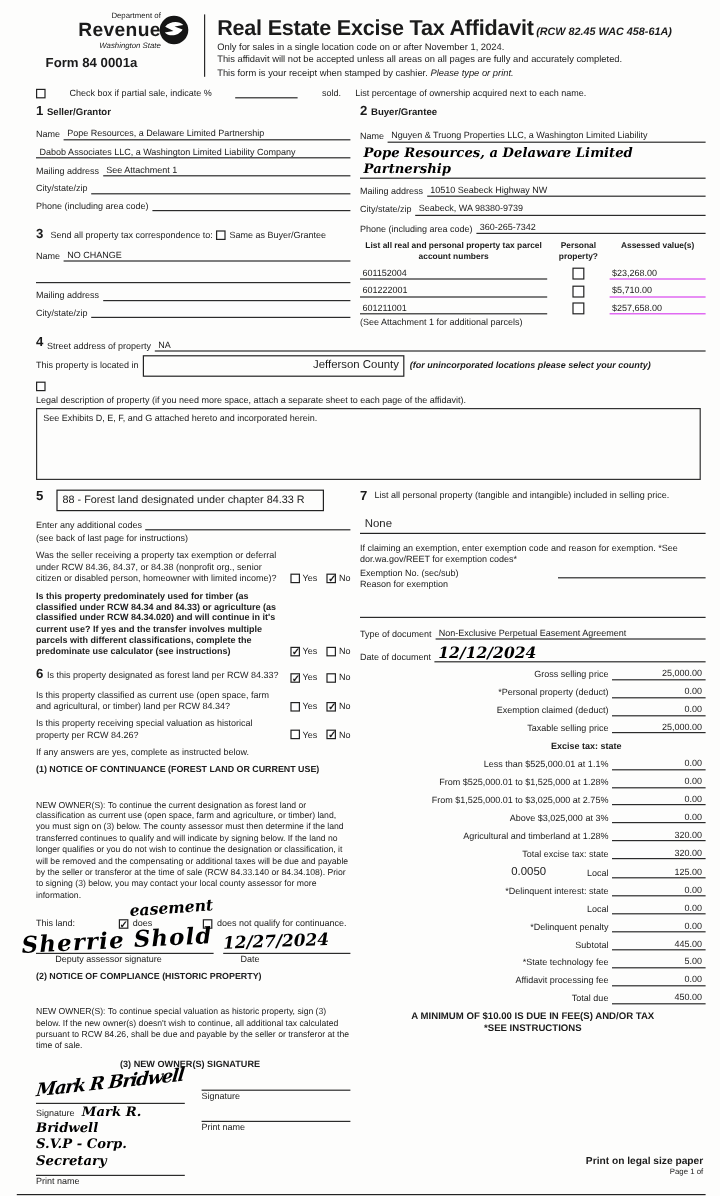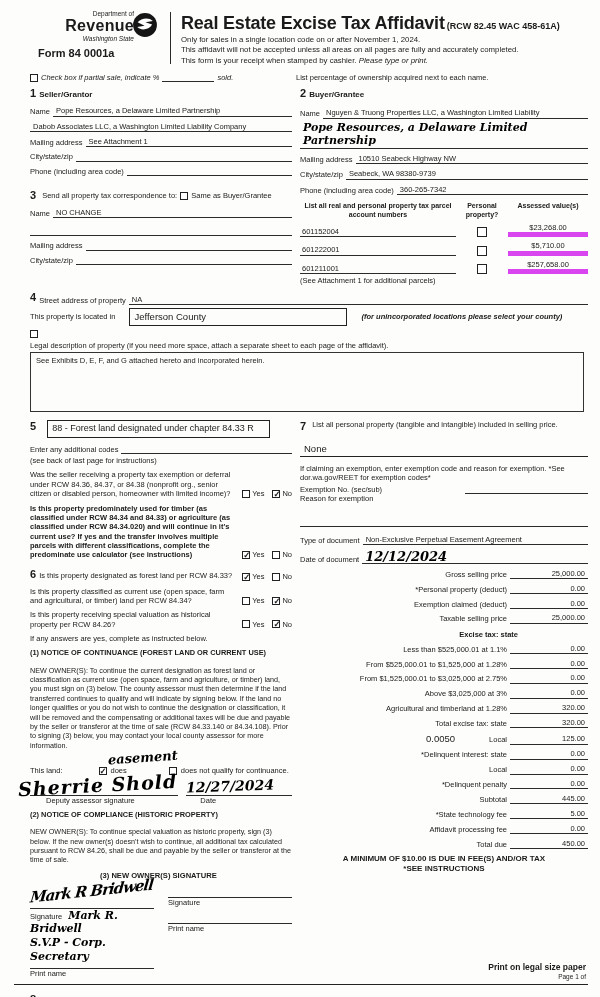--- a/index.html
+++ b/index.html
@@ -13,69 +13,69 @@
   .logo-row { display:flex; align-items:flex-start; justify-content:flex-end; }
   .logo-txt { text-align:right; }
   .dept { font-size:6.5px; }
   .revword { font-size:16px; font-weight:bold; letter-spacing:.3px; line-height:1; }
   .wastate { font-size:6.5px; font-style:italic; margin-top:1px; }
   .logo-mark { margin-left:-2px; margin-top:2px; flex:none; }
   .form-num { font-size:11px; font-weight:bold; margin-top:4px; margin-left:8px; }
   .hdr-div { border-left:1.5px solid #2a2a2a; margin:2px 10px 2px 12px; }
   .hdr-right { flex:1; padding-top:2px; }
   .title { font-size:18px; font-weight:bold; letter-spacing:-.2px; }
-  .rcw { font-size:9px; font-weight:bold; }
+  .rcw { font-size:9px; font-weight:bold;font-style:italic; }
   .note { font-size:7.8px; line-height:1.35; }
 
   
   .cb { display:inline-block; width:8px; height:8px; border:1px solid #222; background:#fff;
         vertical-align:-1px; text-align:center; flex:none; }
   .cb i { font-style:normal; font-weight:bold; font-size:8.5px; line-height:7px; display:block; }
   .cb-lg { width:10px; height:10px; }
   .fr { display:flex; align-items:flex-end; margin-top:5px; }
   .lab { white-space:nowrap; margin-right:3px; }
   .fill { flex:1; border-bottom:1px solid #2b2b2b; padding:0 3px; min-height:9px; }
   .snum { font-size:11px; font-weight:bold; margin-right:3px; }
   .sec-t { font-weight:bold; font-size:8px; }
   .hand { font-family:"DejaVu Serif", serif; font-style:italic; font-weight:bold; color:#000; }
 
   .partial-row { display:flex; margin-top:7px; }
-  .partial-left { flex:1; display:flex; align-items:flex-end; gap:3px; padding-left:16px;font-style:italic; }
+  .partial-left { flex:1; display:flex; align-items:flex-end; gap:20px; padding-left:16px; }
   .pl-line { width:52px; border-bottom:1px solid #2b2b2b; }
   .partial-right { width:292px; flex:none; }
 
   .cols { display:flex; margin-top:5px; }
   .col-l { width:286px; flex:none; padding-left:16px; padding-right:8px; }
   .col-r { flex:1; }
 
   
   .pt-h { display:flex; font-weight:bold; font-size:7px; text-align:center; margin-top:7px; line-height:1.2; }
   .pt1 { flex:1; } .pt2 { width:52px; flex:none; } .pt3 { width:80px; flex:none; }
   .prow { display:flex; align-items:flex-end; margin-top:4px; }
   .pnum { flex:1; border-bottom:1px solid #2b2b2b; padding:0 2px; }
   .pcbc { width:52px; flex:none; display:flex; justify-content:center; }
-  .pval { width:80px; flex:none; border-bottom:5px solid #d946ef; text-align:center; padding:0 2px; }
+  .pval { width:80px; flex:none; border-bottom:1px solid #d946ef; text-align:left; padding:0 2px; }
 
   
   .s4 { margin-top:6px; padding-left:16px; }
-  .county-row { display:flex; align-items:center; margin-top:3px; gap:14px; }
+  .county-row { display:flex; align-items:center; margin-top:3px; gap:4px;text-align:right; }
   .county-box { border:1px solid #222; width:218px; padding:2px 4px; font-size:9.5px; }
   .county-note { font-style:italic; font-weight:bold; font-size:7.5px; }
   .seg-row { display:flex; gap:3px; margin-top:4px; align-items:flex-start; }
   .legal-box { border:1px solid #333; height:60px; padding:3px 5px; margin-top:2px; margin-right:4px; }
 
   
   .code-row { display:flex; align-items:flex-start; gap:8px; }
   .code-box { border:1.2px solid #222; padding:2px 4px; font-size:9px; flex:1; margin-right:22px;
               white-space:nowrap; overflow:hidden; }
   .qrow { display:flex; align-items:flex-end; margin-top:5px; }
   .qtext { flex:1; padding-right:4px; }
   .yn { white-space:nowrap; display:flex; align-items:center; gap:2px; flex:none; }
   .yn .sp { width:4px; }
-  .np { font-size:7.2px; line-height:1.3; margin-top:8px; }
+  .np { font-size:7.2px; line-height:1.3; margin-top:20px; }
   .np-t { font-weight:bold; font-size:7.4px; margin-top:5px; }
 
   .ease { margin-left:78px; margin-bottom:-7px; font-size:13px; transform:rotate(-4deg); display:inline-block; }
   .qualify { display:flex; align-items:center; gap:4px; margin-top:2px; }
   .assessor { display:flex; align-items:flex-end; margin-top:0; }
   .as-sig { flex:1.4; border-bottom:1px solid #2b2b2b; position:relative; }
   .as-date { flex:1; border-bottom:1px solid #2b2b2b; margin-left:8px; }
   .script-big { font-size:19px; line-height:1; letter-spacing:1px; transform:rotate(-3deg); display:inline-block; margin-left:-12px; }
   .script-med { font-size:14px; line-height:1.1; display:inline-block; transform:rotate(-2deg); }
   .as-labels { display:flex; }

